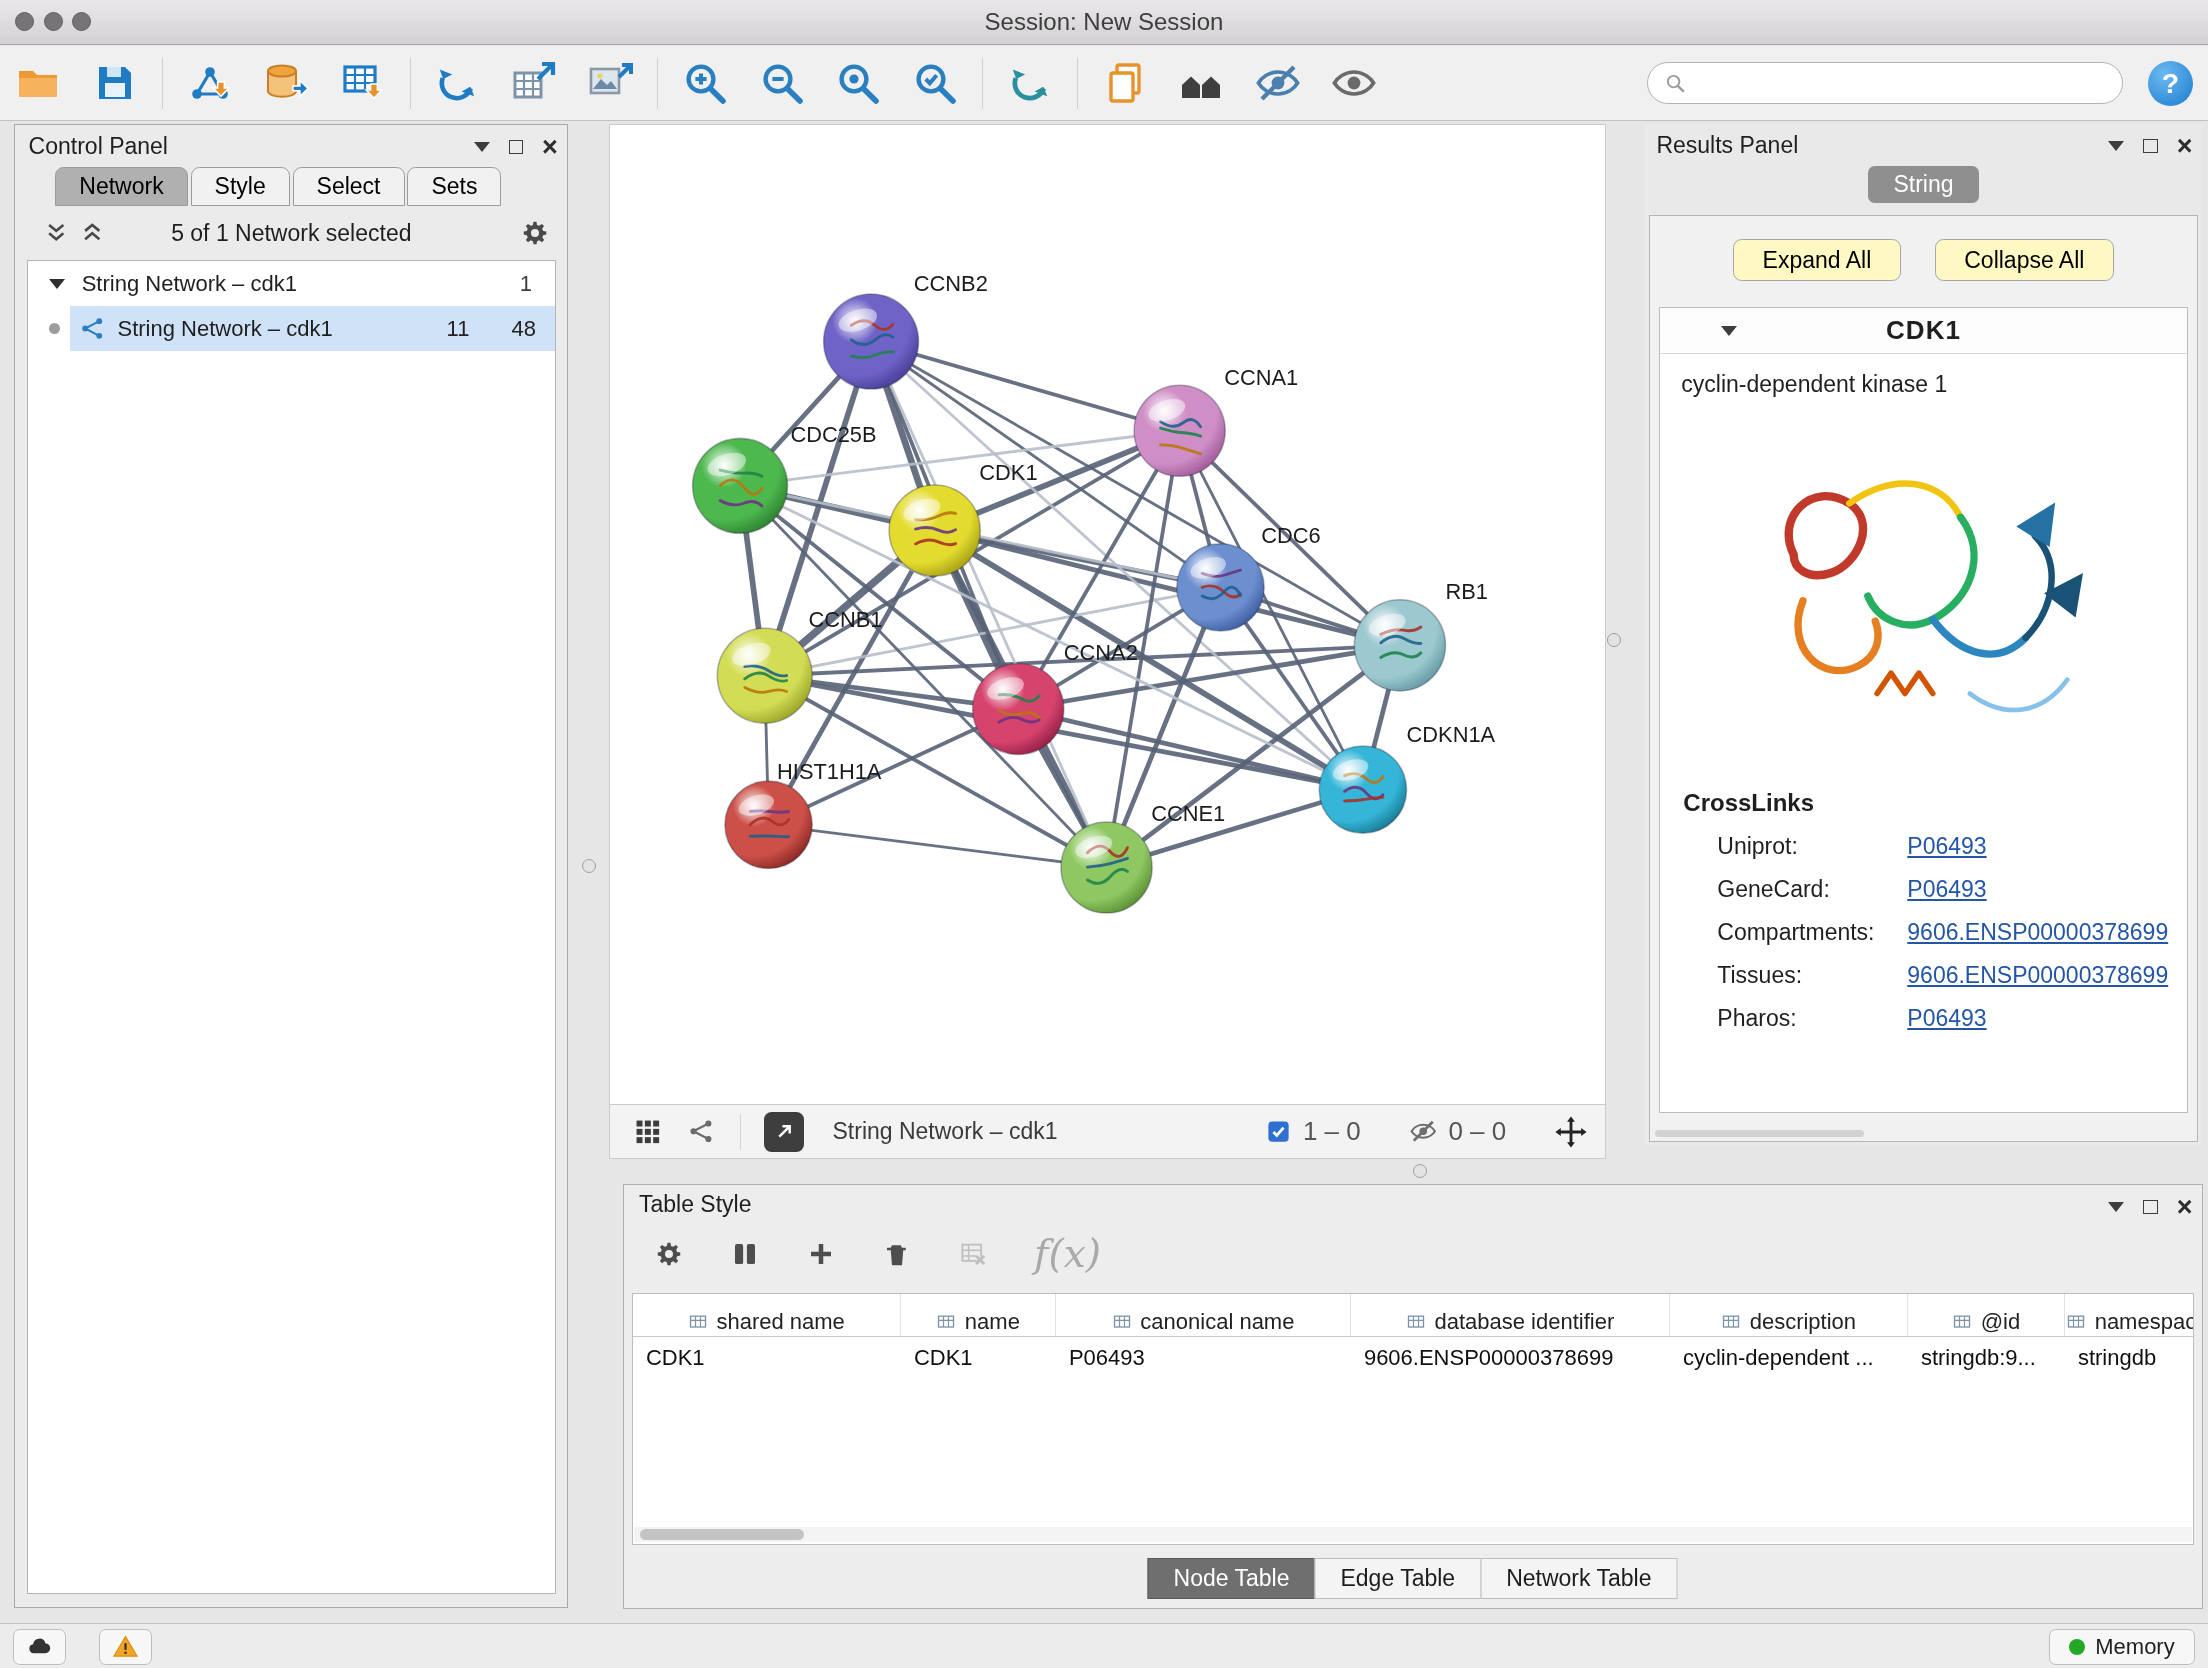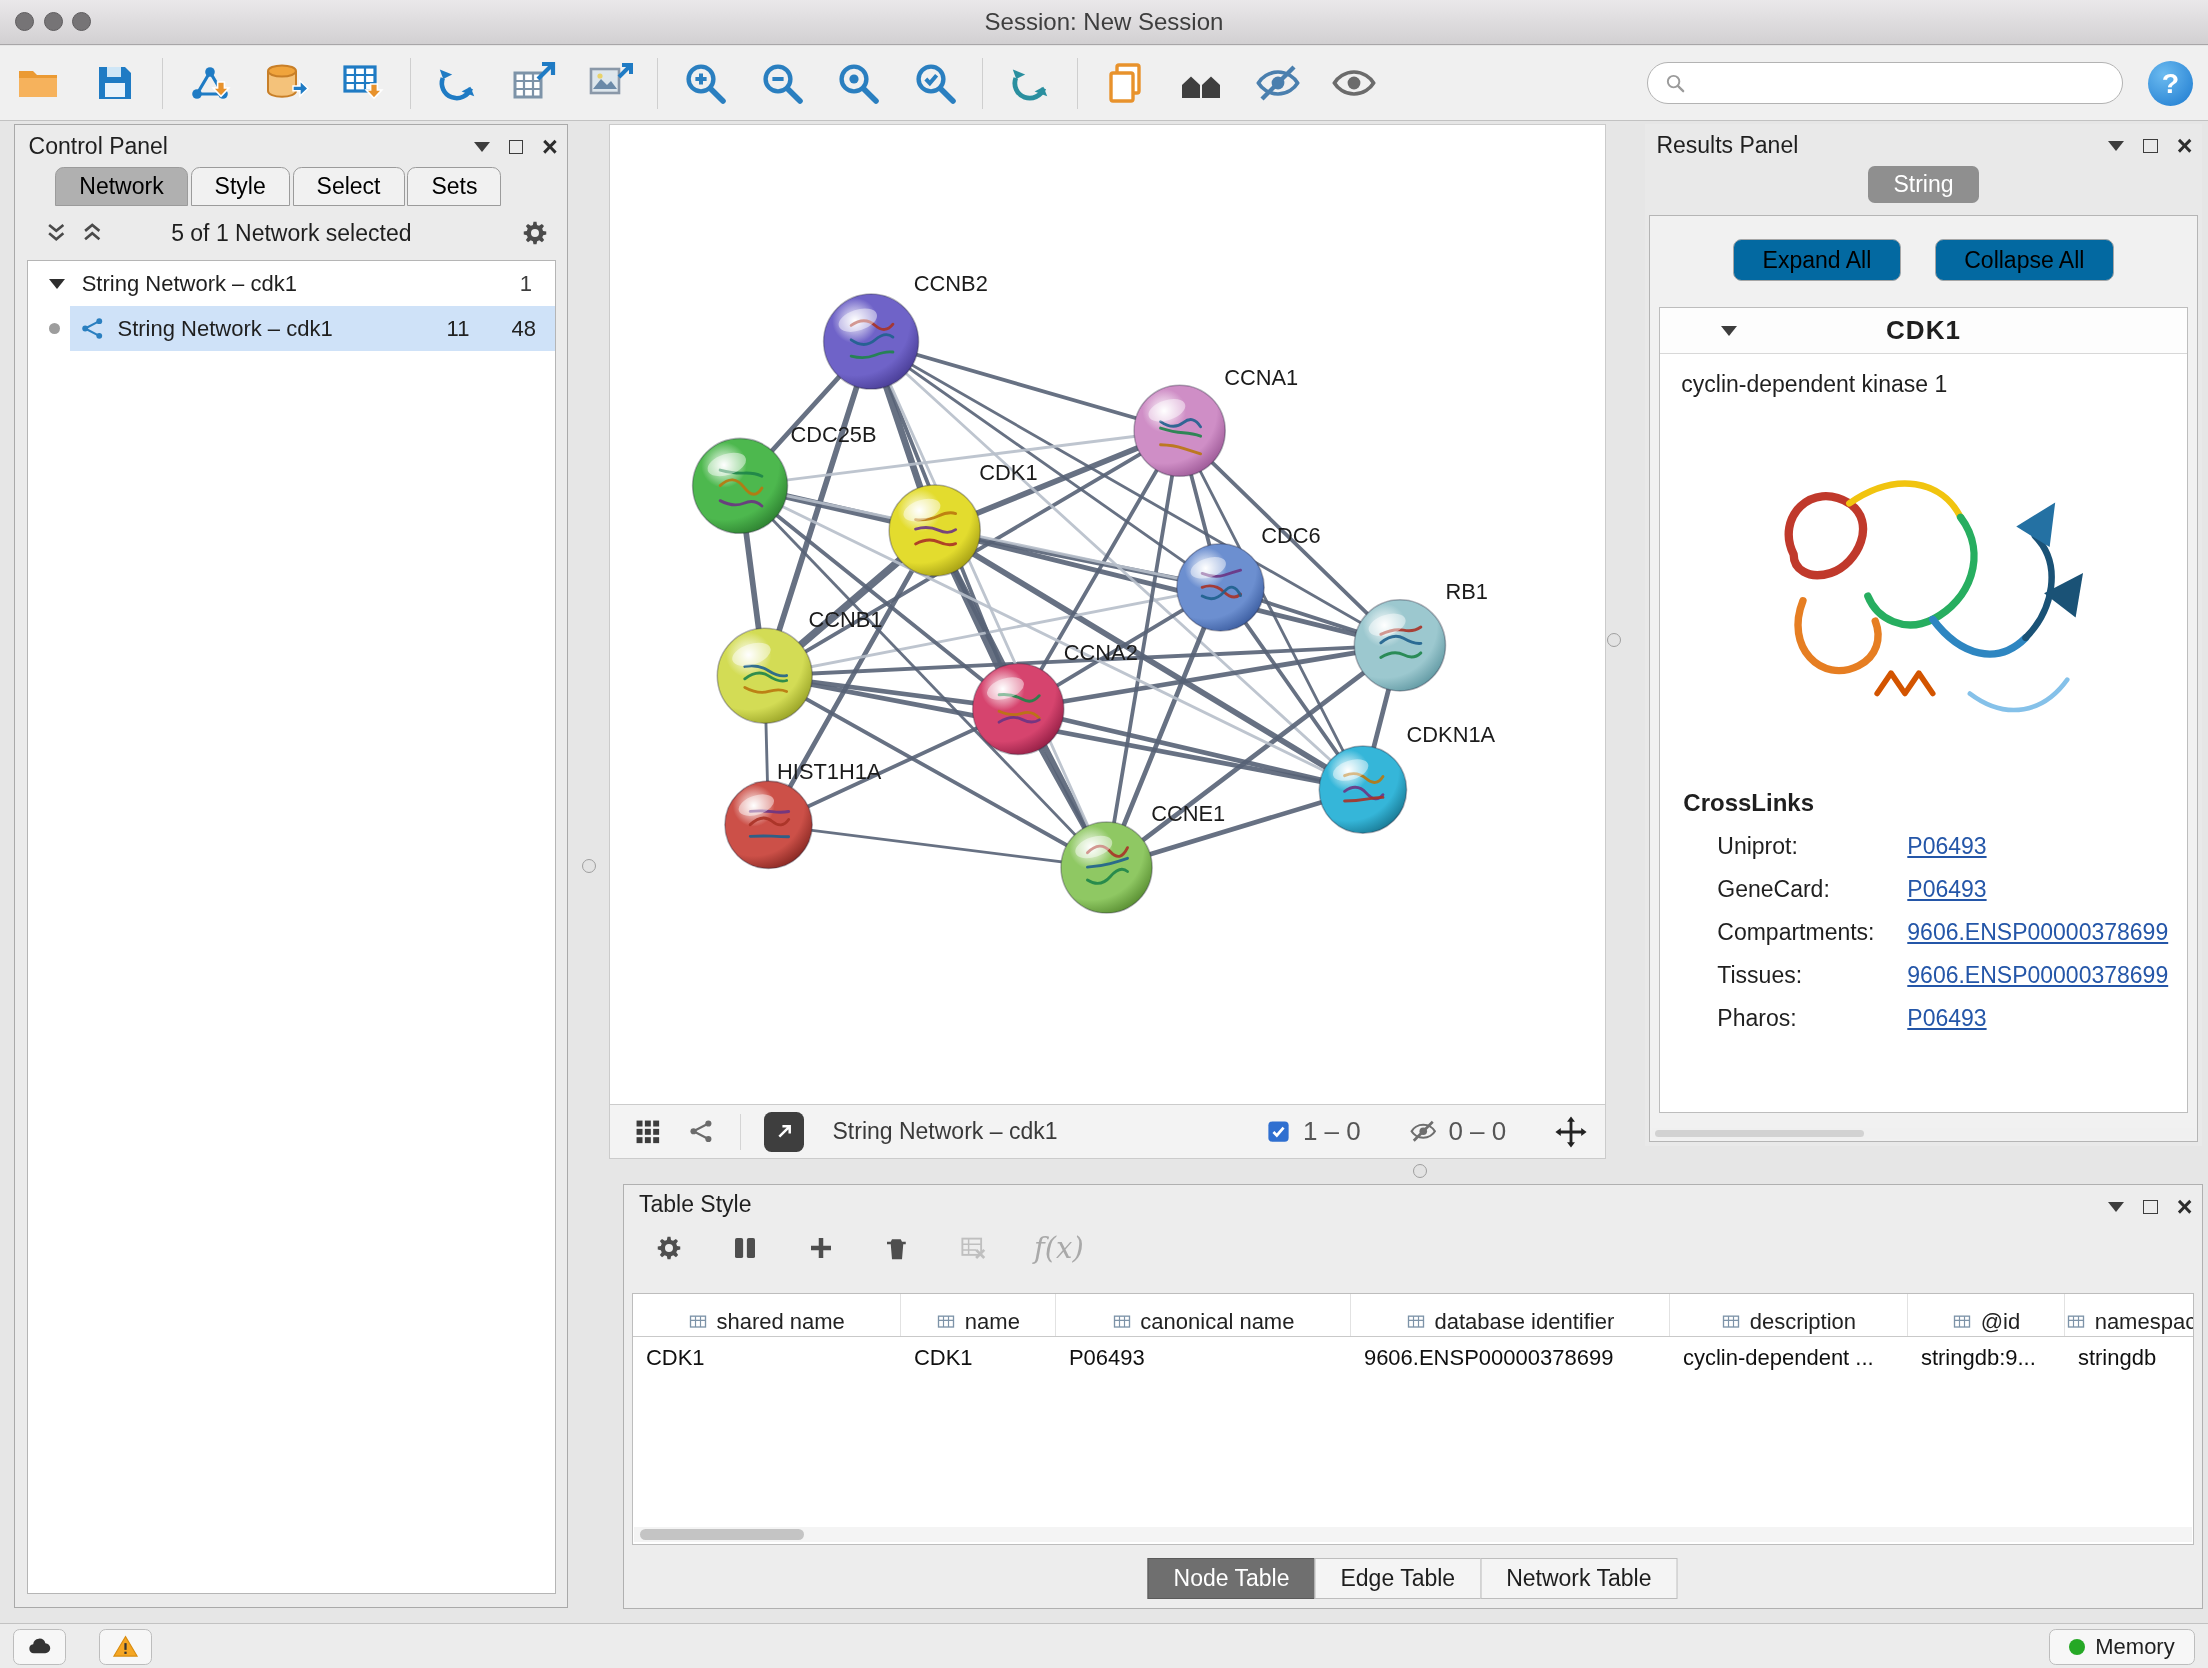--- a/index.html
+++ b/index.html
@@ -84,21 +84,21 @@
   .cm-ic { width:34px; height:34px; color:#222; cursor:pointer; }
   
   .results-panel { position:absolute; left:1645px; top:124px; width:557px; height:1022px; background:#e9e9e9; }
   .rp-title { position:absolute; left:11.4px; top:7.6px; font-size:23px; }
   .rp-badge-row { position:absolute; left:0; top:42px; width:100%; text-align:center; }
   .rp-badge { display:inline-block; background:#8f8f8f; color:#fff; font-size:23px;
     padding:4.8px 25px; border-radius:6.7px; cursor:pointer; }
   .rp-box { position:absolute; left:3.8px; right:3.8px; top:91px; bottom:3.8px;
     background:#f1f1f1; border:1px solid #b5b5b5; }
   .rp-buttons { margin-top:23px; display:flex; justify-content:center; gap:34px; }
-  .rp-btn { font-size:23px; padding:6.7px 28.5px; background:#0369a1; border:1px solid #a6a6a6;
+  .rp-btn { font-size:23px; padding:6.7px 28.5px; background:#fef9c3; border:1px solid #a6a6a6;
     border-radius:8.6px; cursor:pointer; font-family:inherit; }
   .rp-section { position:absolute; left:9.5px; right:9.5px; top:91px; bottom:28.5px;
     background:#fff; border:1px solid #bdbdbd; overflow:hidden; }
   .rp-sec-head { height:46px; border-bottom:1px solid #d8d8d8; position:relative;
     display:flex; align-items:center; justify-content:center; background:#fdfdfd; }
   .rp-sec-head .tri-down { position:absolute; left:61px; }
   .rp-gene { font-size:26px; font-weight:bold; letter-spacing:1px; }
   .rp-desc { padding:17px 0 0 21px; font-size:23px; }
   .protein { display:block; margin:15px auto 0; }
   .rp-cross-h { padding:19px 0 0 23px; font-size:24px; font-weight:bold; }
@@ -107,21 +107,21 @@
   .rp-row .link { color:#2456a8; text-decoration:underline; cursor:pointer; white-space:nowrap; }
   .rp-scroll { position:absolute; left:1.9px; right:1.9px; bottom:1.9px; height:11.4px; background:#f0f0f0; }
   .rp-scroll .thumb { width:209px; height:7.6px; margin:1.9px 0 0 3.8px; background:#d2d2d2; border-radius:3.8px; }
   
   .table-panel { position:absolute; left:623px; top:1184px; width:1580px; height:425px;
     background:#ededed; border:1px solid #b0b0b0; }
   .tp-title { position:absolute; left:15px; top:5.7px; font-size:23px; }
   .tp-toolbar { position:absolute; left:30px; top:46px; display:flex; align-items:center; gap:46px; }
   .tp-ic { width:30px; height:30px; color:#4e4e4e; cursor:pointer; }
   .tp-ic.dis { color:#bfbfbf; cursor:default; }
-  .fx { font-family:"DejaVu Serif",serif; font-style:italic; font-size:29px; color:#a9a9a9; }
+  .fx { font-family:"DejaVu Serif",serif; font-style:italic; font-size:39px; color:#a9a9a9; }
   .tp-tablebox { position:absolute; left:7.6px; right:7.6px; top:108px; bottom:63px;
     background:#fff; border:1px solid #bdbdbd; overflow:hidden; }
   table.ntable { width:100%; border-collapse:collapse; table-layout:fixed; }
   .ntable th { height:40px; border-bottom:1px solid #c9c9c9; border-right:1px solid #e2e2e2;
     font-weight:normal; font-size:22px; color:#222; overflow:hidden; white-space:nowrap; }
   .th-inner { display:flex; align-items:center; justify-content:center; gap:8.6px;margin-top:14px; }
   .col-g { width:20px; height:20px; color:#7d93a8; flex:none; }
   .ntable td { height:42px; font-size:22px; padding-left:13.3px; color:#101010;
     white-space:nowrap; overflow:hidden; }
   .tp-hscroll { position:absolute; left:1.9px; right:1.9px; bottom:1.9px; height:15px; background:#f4f4f4; }

